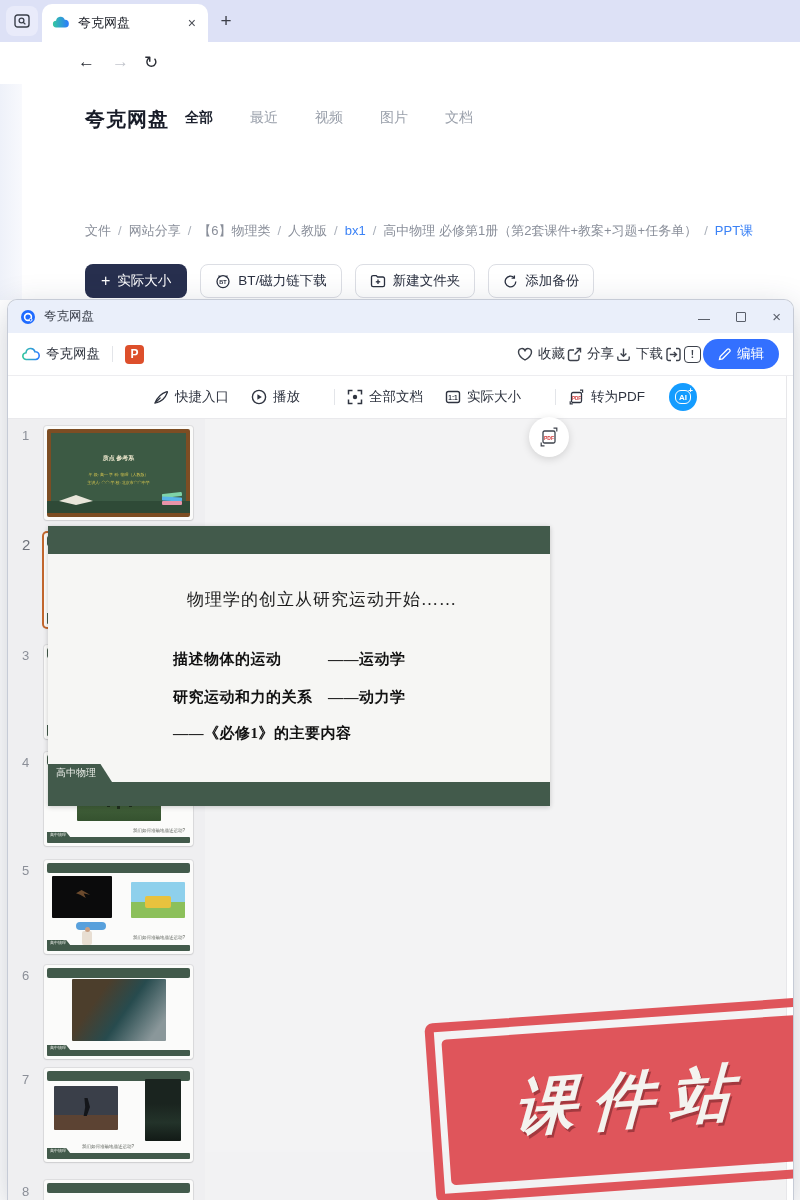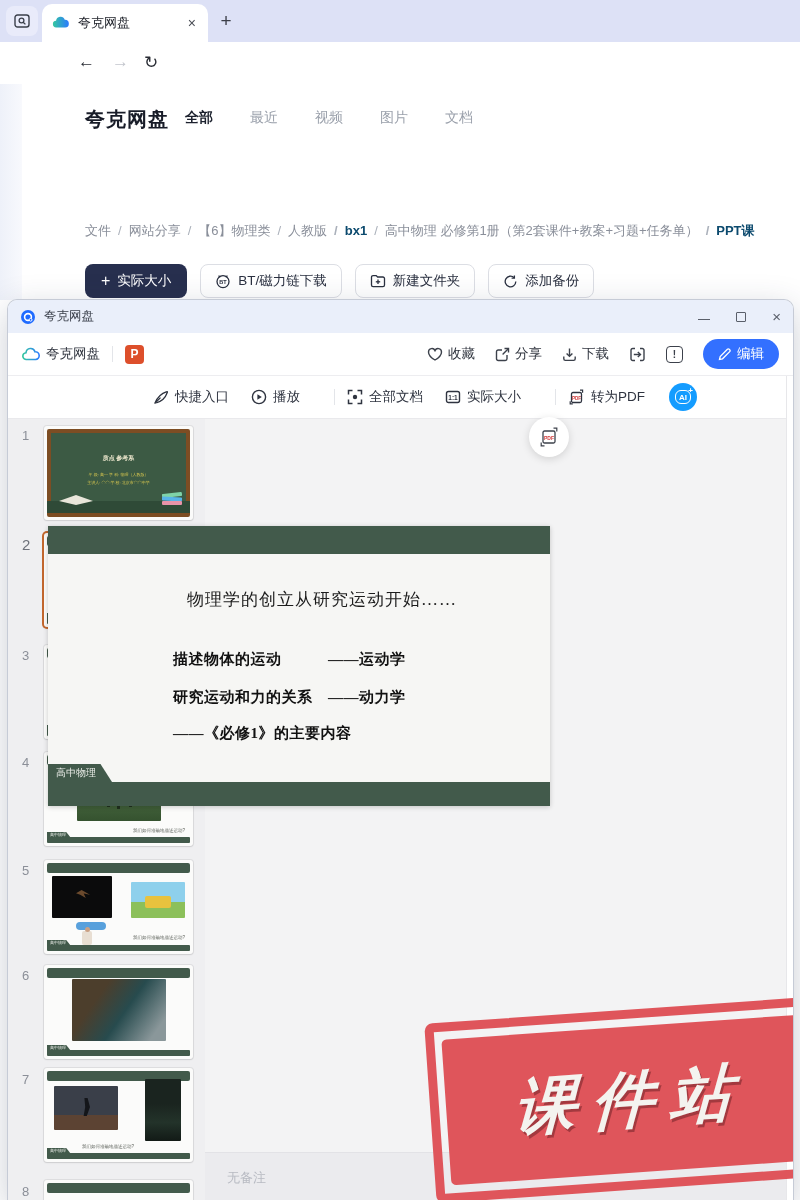--- a/index.html
+++ b/index.html
@@ -27,42 +27,42 @@
   .page-body { position:absolute; left:0; top:84px; width:800px; height:216px; background:#fff; }
   .left-strip { position:absolute; left:0; top:84px; width:22px; height:216px; background:linear-gradient(90deg,#eef1f9,#f8f9fd); }
   .drive-title { position:absolute; left:85px; top:106px; font-size:20px; font-weight:bold; color:#181c28; letter-spacing:1px; }
   .drive-tabs { position:absolute; left:185px; top:109px; display:flex; gap:37px; font-size:14px; color:#9aa0ab; }
   .drive-tabs .dtab.active { color:#1c212e; font-weight:bold; }
   .quick-box { position:absolute; left:85px; top:150px; width:710px; height:56px; border:1px solid #e7e8ed; border-radius:12px; background:#fff; }
   .quick-box span { position:absolute; left:18px; top:18px; font-size:15px; font-weight:bold; color:#23283a; }
   .breadcrumb { position:absolute; left:85px; top:222px; width:715px; font-size:13px; color:#8a8f9a; white-space:nowrap; overflow:hidden; }
   .crumb { color:#8a8f9a; }
   .crumb + .crumb::before { content:"/"; margin:0 7px; color:#aab0ba; }
-  .crumb.bold { color:#0c4a6e; font-weight:bold; }
+  .crumb.bold { color:#3b82f6; font-weight:normal; }
 
   .actions { position:absolute; left:85px; top:264px; display:flex; gap:13px; }
   .btn-dark { height:34px; background:#272f4e; color:#fff; border:none; border-radius:8px; font-size:13.5px; padding:0 16px; display:flex; align-items:center; gap:7px; font-family:inherit; }
   .btn-light { height:34px; background:#fff; color:#2a3040; border:1px solid #dcdee4; border-radius:8px; font-size:13.5px; padding:0 14px; display:flex; align-items:center; gap:7px; font-family:inherit; }
   .btn-dark .plus { font-size:16px; }
   .ic { display:inline-flex; align-items:center; justify-content:center; }
 
   
   .window { position:absolute; left:8px; top:300px; width:785px; height:900px; background:#f2f2f3; border-radius:9px 9px 0 0; box-shadow:0 0 0 1px #c6cbd6, 0 10px 34px rgba(40,50,80,.25); overflow:hidden; }
   .win-titlebar { position:absolute; left:0; top:0; width:100%; height:33px; background:#eaeffa; display:flex; align-items:center; padding:0 12px; }
   .win-title { font-size:12.5px; color:#3c414c; margin-left:8px; }
   .win-controls { margin-left:auto; display:flex; align-items:center; gap:26px; color:#5a5f6a; }
   .win-min { width:12px; border-top:1.5px solid #5a5f6a; margin-top:6px; }
   .win-max { width:10px; height:10px; border:1.3px solid #5a5f6a; border-radius:1px; }
   .win-close { font-size:15px; line-height:10px; }
 
   .doc-toolbar { position:absolute; left:0; top:33px; width:100%; height:43px; background:#fff; border-bottom:1px solid #ededf0; display:flex; align-items:center; padding:0 14px; }
   .doc-toolbar .titem { display:flex; align-items:center; gap:6px; font-size:13.5px; color:#30353f; white-space:nowrap; }
   .vdiv { width:1px; height:16px; background:#e3e5e9; margin:0 12px; }
   .p-icon { width:19px; height:19px; background:#dd4f2b; border-radius:4px; color:#fff; font-size:12px; font-weight:bold; text-align:center; line-height:19px; }
-  .doc-right { margin-left:auto; display:flex; align-items:center; gap:20px; }
+  .doc-right { margin-left:auto; display:flex; align-items:center; gap:2px; }
   .doc-right .titem { gap:5px; }
   .sq-ic { width:17px; height:17px; border:1.4px solid #3c414b; border-radius:4px; display:flex; align-items:center; justify-content:center; font-size:10px; color:#3c414b; font-weight:bold; }
   .btn-edit { height:30px; background:#3370ff; border:none; border-radius:16px; color:#fff; font-size:13.5px; padding:0 15px; display:flex; align-items:center; gap:6px; font-family:inherit; }
 
   .view-toolbar { position:absolute; left:0; top:76px; width:100%; height:43px; background:#fff; border-bottom:1px solid #e9e9ec; display:flex; align-items:center; padding-left:145px; }
   .view-toolbar .titem { display:flex; align-items:center; gap:6px; font-size:13.5px; color:#2f3440; white-space:nowrap; margin-right:22px; }
   .ai-btn { width:28px; height:28px; border-radius:50%; background:#149cff; color:#fff; display:flex; align-items:center; justify-content:center; margin-left:2px; }
   .ai-inner { border:1.3px solid #fff; border-radius:6px; font-size:8px; font-weight:bold; padding:1.5px 3px; position:relative; }
   .ai-inner::after { content:"+"; position:absolute; right:-3px; top:-5px; font-size:8px; }
 
@@ -436,23 +436,20 @@
     <div class="slide">
       <div class="slide-top"></div>
       <div class="slide-title">物理学的创立从研究运动开始……</div>
       <div class="slide-line" style="top:124px">描述物体的运动　　　——运动学</div>
       <div class="slide-line" style="top:162px">研究运动和力的关系　——动力学</div>
       <div class="slide-line" style="top:198px">——《必修1》的主要内容</div>
       <div class="slide-tag">高中物理</div>
       <div class="slide-bot"></div>
     </div>
 
-    <div class="notes">
-      <span>无备注</span>
-    </div>
 
     <div class="stamp">
       <div class="stamp-outer"></div>
       <div class="stamp-inner">
         <span class="stamp-text">课件站</span>
       </div>
     </div>
 
   </div>
 </div>

